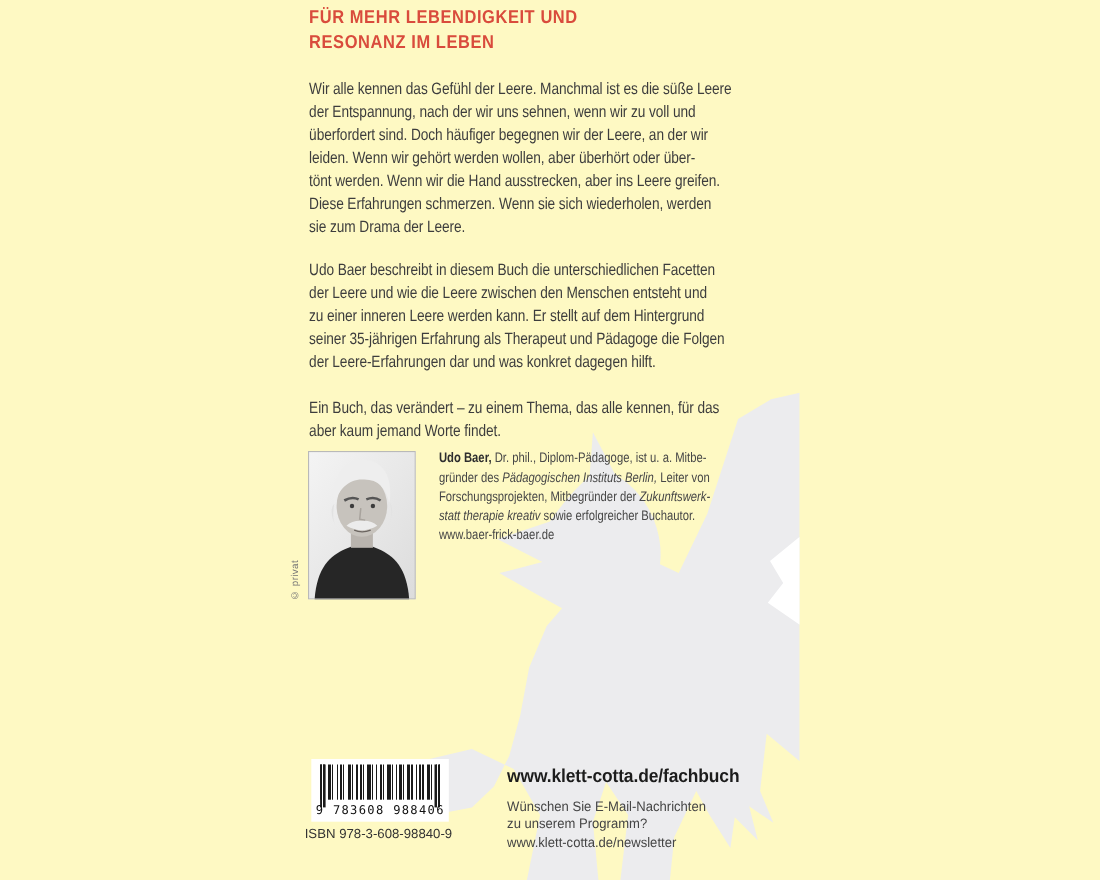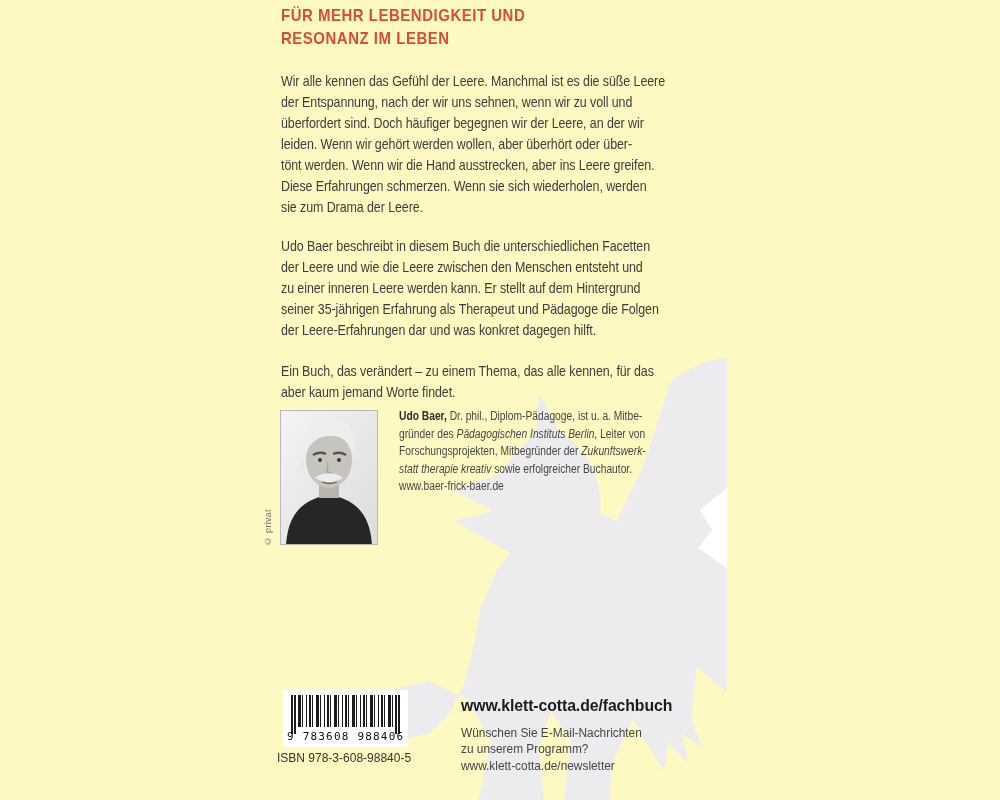--- a/index.html
+++ b/index.html
@@ -147,21 +147,21 @@
     <div><span>gründer des </span><span class="i">Pädagogischen Instituts Berlin,</span><span> Leiter von</span></div>
     <div><span>Forschungsprojekten, Mitbegründer der </span><span class="i">Zukunftswerk-</span></div>
     <div><span class="i">statt therapie kreativ</span><span> sowie erfolgreicher Buchautor.</span></div>
     <div>www.baer-frick-baer.de</div>
   </aside>
 
   <div class="barcode-box">
     <div class="bars"></div>
     <div class="bc-digits">9 783608 988406</div>
   </div>
-  <div class="isbn">ISBN 978-3-608-98840-5</div>
+  <div class="isbn">ISBN 978-3-608-98840-9</div>
 
   <div class="footer-col">
     <div class="fachbuch">www.klett-cotta.de/fachbuch</div>
     <div class="newsletter">
       <div>Wünschen Sie E-Mail-Nachrichten</div>
       <div>zu unserem Programm?</div>
       <div>www.klett-cotta.de/newsletter</div>
     </div>
   </div>
 

